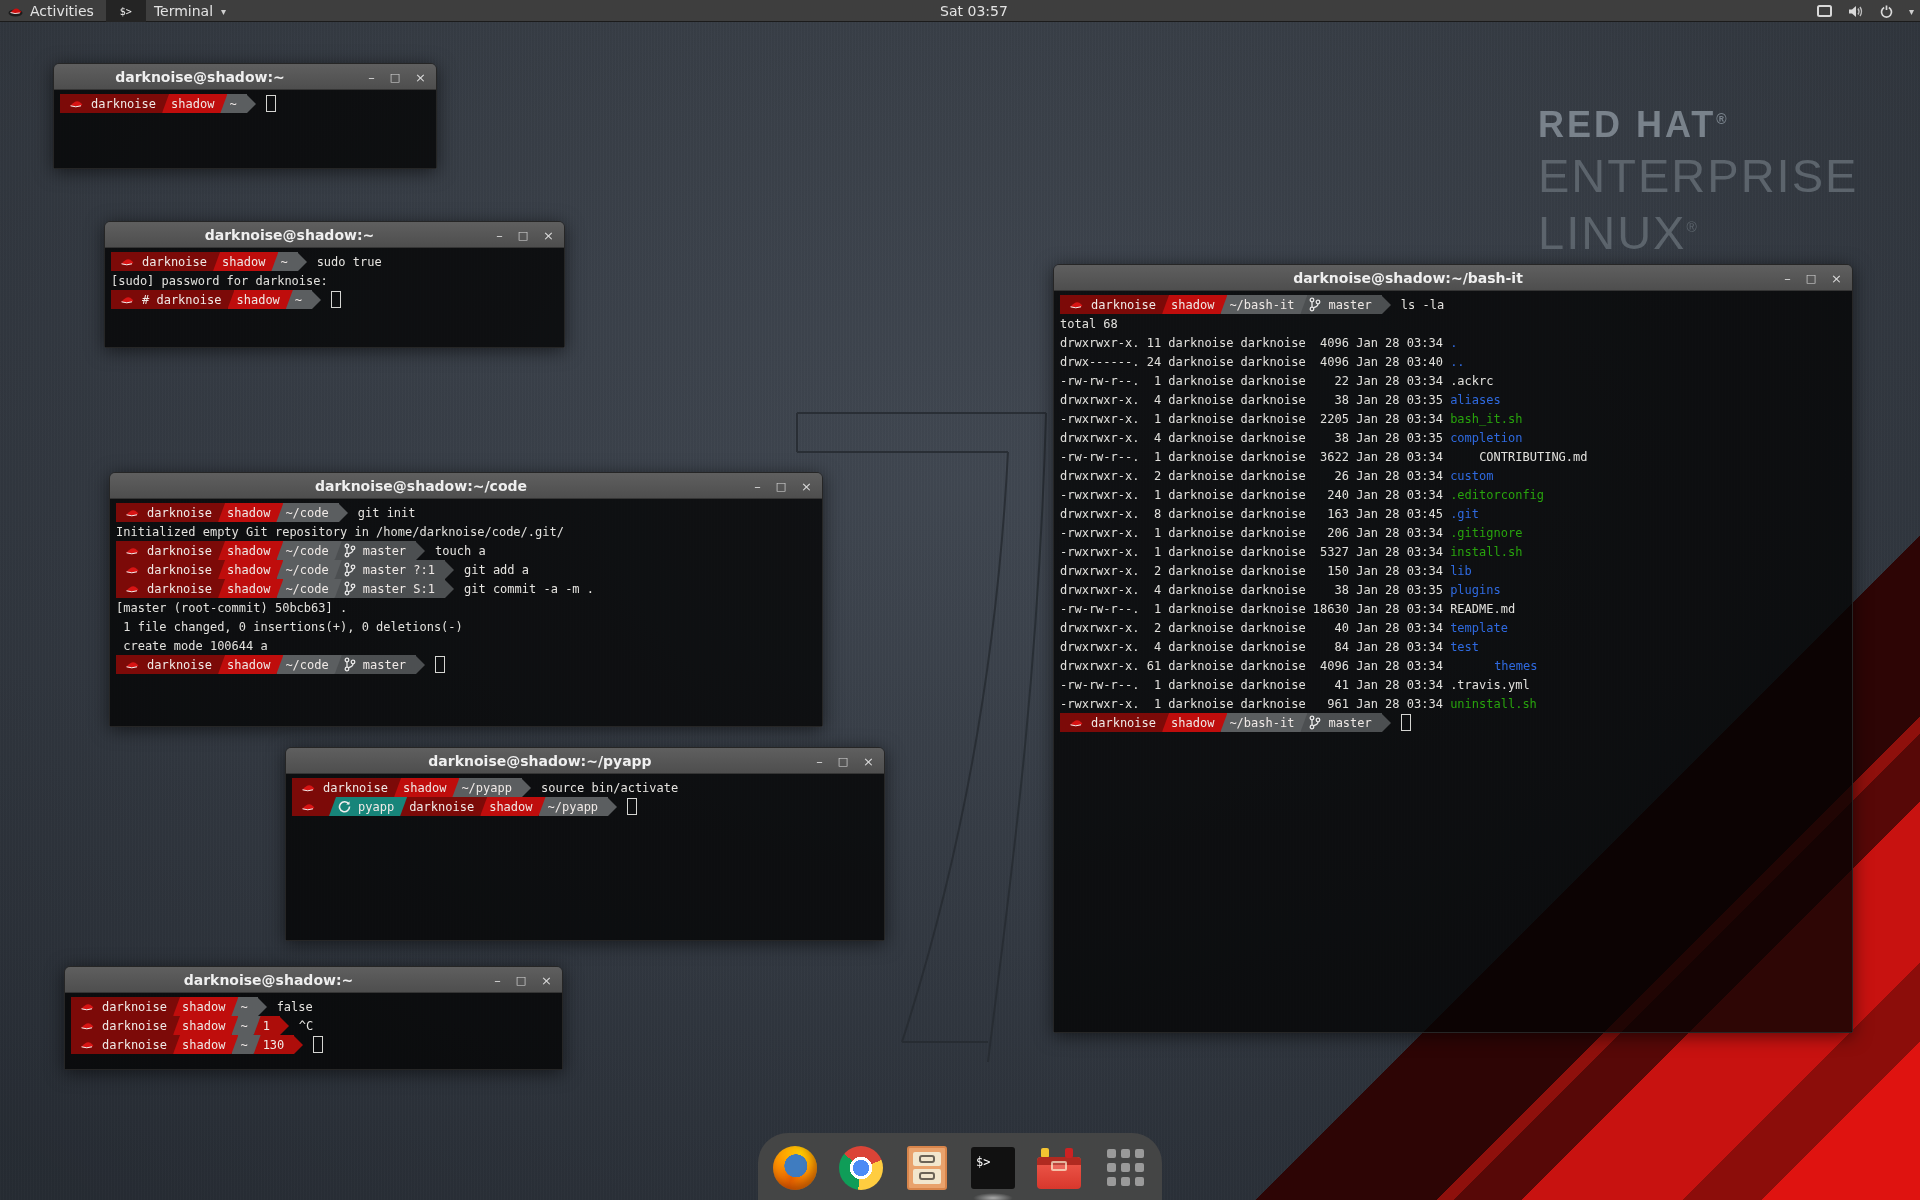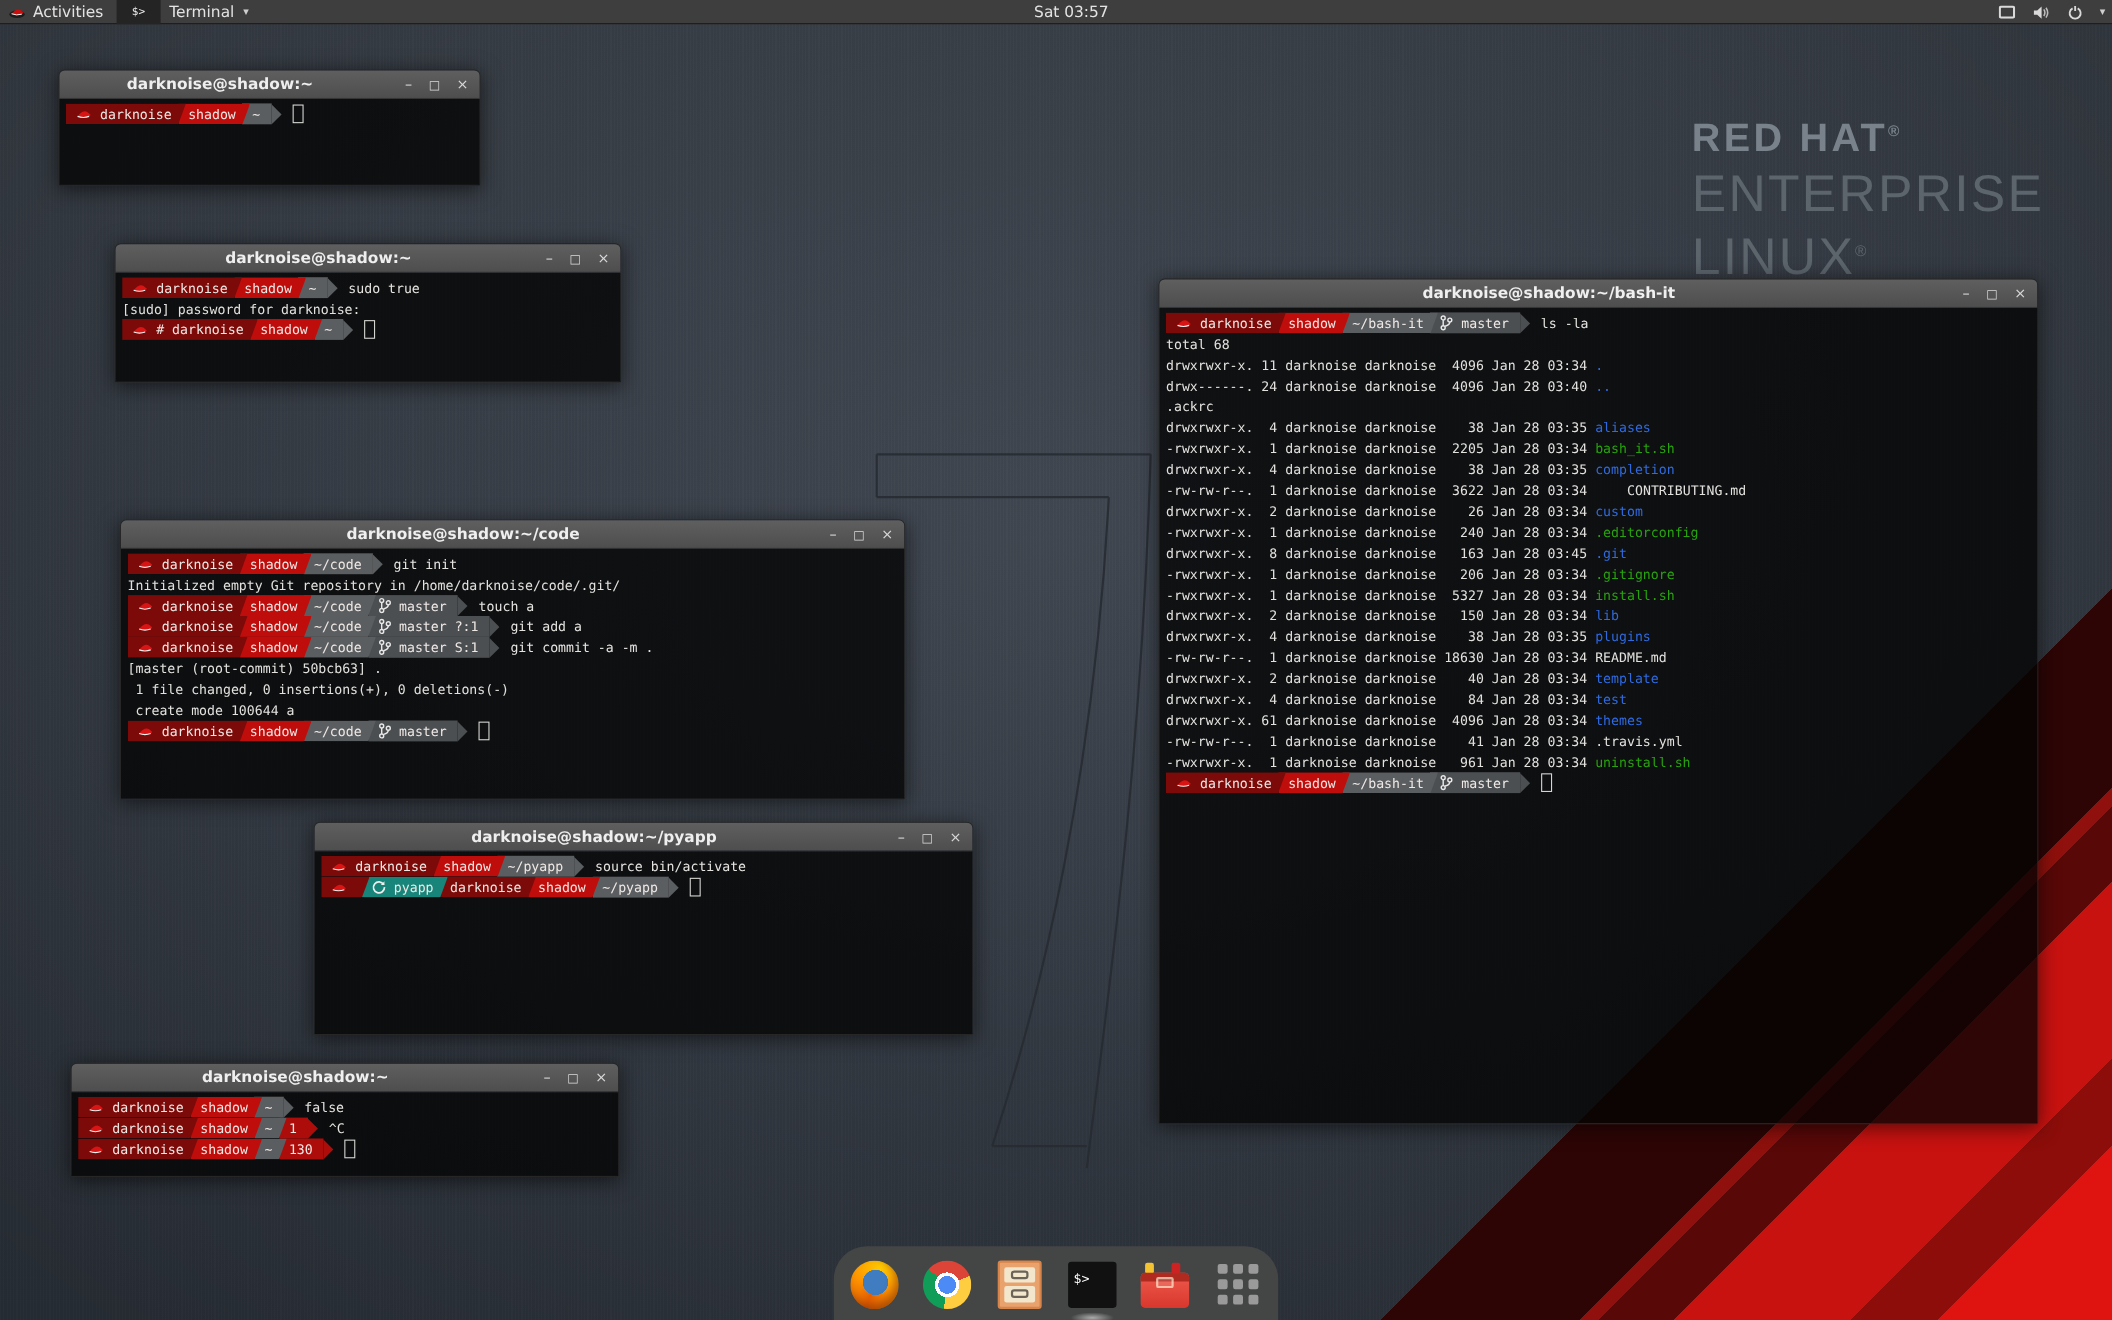--- a/index.html
+++ b/index.html
@@ -279,21 +279,21 @@
           <div class="line"><span class="seg" style="background: rgb(124, 10, 8); z-index: 60;"><svg width="15" height="10" viewBox="0 0 15 10">
                 <path d="M1.5 6.8 Q6.5 0.6 10.3 2.8 L13 5 Q14 6 12 6.8 Q6.5 8.8 1.5 6.8Z" fill="#d81414"></path>
                 <path d="M1.5 6.8 Q6.8 8.8 12 6.8" stroke="#f2f2f2" stroke-width="1" fill="none"></path>
               </svg>darknoise</span><span class="seg" style="background: rgb(191, 13, 12); z-index: 59;">shadow</span><span class="seg" style="background: rgb(91, 94, 96); z-index: 58;">~</span><span class="seg last" style="background: rgb(173, 13, 10); z-index: 57;">1</span><span class="tip" style="border-left-color: rgb(173, 13, 10);"></span><span class="cmd">^C</span></div>
           <div class="line"><span class="seg" style="background: rgb(124, 10, 8); z-index: 60;"><svg width="15" height="10" viewBox="0 0 15 10">
                 <path d="M1.5 6.8 Q6.5 0.6 10.3 2.8 L13 5 Q14 6 12 6.8 Q6.5 8.8 1.5 6.8Z" fill="#d81414"></path>
                 <path d="M1.5 6.8 Q6.8 8.8 12 6.8" stroke="#f2f2f2" stroke-width="1" fill="none"></path>
               </svg>darknoise</span><span class="seg" style="background: rgb(191, 13, 12); z-index: 59;">shadow</span><span class="seg" style="background: rgb(91, 94, 96); z-index: 58;">~</span><span class="seg last" style="background: rgb(173, 13, 10); z-index: 57;">130</span><span class="tip" style="border-left-color: rgb(173, 13, 10);"></span><span class="cursor"></span></div>
         </div>
       </div>
-      <div class="window" style="left: 1053px; top: 253px; width: 800px; height: 769px;">
+      <div class="window" style="left: 1053px; top: 264px; width: 800px; height: 769px;">
         <div class="titlebar">
           <div class="title">darknoise@shadow:~/bash-it</div>
           <div class="tb-btns">
             <span class="b ">–</span>
             <span class="b max">□</span>
             <span class="b ">×</span>
           </div>
         </div>
         <div class="term">
           <div class="line"><span class="seg" style="background: rgb(124, 10, 8); z-index: 60;"><svg width="15" height="10" viewBox="0 0 15 10">
@@ -303,36 +303,36 @@
                 <g stroke="#e8e8e8" stroke-width="1.3" fill="none">
                   <circle cx="3" cy="3" r="1.8"></circle>
                   <circle cx="3" cy="12" r="1.8"></circle>
                   <circle cx="9" cy="5" r="1.8"></circle>
                   <path d="M3 4.8 V10.2 M9 6.8 Q9 9.5 4.8 10.6"></path>
                 </g>
               </svg>master</span><span class="tip" style="border-left-color: rgb(76, 79, 81);"></span><span class="cmd">ls -la</span></div>
           <div class="line"><span class="out">total 68</span></div>
           <div class="line"><span class="out">drwxrwxr-x. 11 darknoise darknoise  4096 Jan 28 03:34 </span><span style="color: rgb(47, 106, 224);">.</span></div>
           <div class="line"><span class="out">drwx------. 24 darknoise darknoise  4096 Jan 28 03:40 </span><span style="color: rgb(47, 106, 224);">..</span></div>
-          <div class="line"><span style="color: rgb(226, 225, 221);">.ackrc</span></div>
+          <div class="line"><span class="out">-rw-rw-r--.  1 darknoise darknoise    22 Jan 28 03:34 </span><span style="color: rgb(226, 225, 221);">.ackrc</span></div>
           <div class="line"><span class="out">drwxrwxr-x.  4 darknoise darknoise    38 Jan 28 03:35 </span><span style="color: rgb(47, 106, 224);">aliases</span></div>
           <div class="line"><span class="out">-rwxrwxr-x.  1 darknoise darknoise  2205 Jan 28 03:34 </span><span style="color: rgb(40, 163, 13);">bash_it.sh</span></div>
           <div class="line"><span class="out">drwxrwxr-x.  4 darknoise darknoise    38 Jan 28 03:35 </span><span style="color: rgb(47, 106, 224);">completion</span></div>
           <div class="line"><span class="out">-rw-rw-r--.  1 darknoise darknoise  3622 Jan 28 03:34 </span><span style="color: rgb(226, 225, 221); margin-left: 29px;">CONTRIBUTING.md</span></div>
           <div class="line"><span class="out">drwxrwxr-x.  2 darknoise darknoise    26 Jan 28 03:34 </span><span style="color: rgb(47, 106, 224);">custom</span></div>
           <div class="line"><span class="out">-rwxrwxr-x.  1 darknoise darknoise   240 Jan 28 03:34 </span><span style="color: rgb(40, 163, 13);">.editorconfig</span></div>
           <div class="line"><span class="out">drwxrwxr-x.  8 darknoise darknoise   163 Jan 28 03:45 </span><span style="color: rgb(47, 106, 224);">.git</span></div>
           <div class="line"><span class="out">-rwxrwxr-x.  1 darknoise darknoise   206 Jan 28 03:34 </span><span style="color: rgb(40, 163, 13);">.gitignore</span></div>
           <div class="line"><span class="out">-rwxrwxr-x.  1 darknoise darknoise  5327 Jan 28 03:34 </span><span style="color: rgb(40, 163, 13);">install.sh</span></div>
           <div class="line"><span class="out">drwxrwxr-x.  2 darknoise darknoise   150 Jan 28 03:34 </span><span style="color: rgb(47, 106, 224);">lib</span></div>
           <div class="line"><span class="out">drwxrwxr-x.  4 darknoise darknoise    38 Jan 28 03:35 </span><span style="color: rgb(47, 106, 224);">plugins</span></div>
           <div class="line"><span class="out">-rw-rw-r--.  1 darknoise darknoise 18630 Jan 28 03:34 </span><span style="color: rgb(226, 225, 221);">README.md</span></div>
           <div class="line"><span class="out">drwxrwxr-x.  2 darknoise darknoise    40 Jan 28 03:34 </span><span style="color: rgb(47, 106, 224);">template</span></div>
           <div class="line"><span class="out">drwxrwxr-x.  4 darknoise darknoise    84 Jan 28 03:34 </span><span style="color: rgb(47, 106, 224);">test</span></div>
-          <div class="line"><span class="out">drwxrwxr-x. 61 darknoise darknoise  4096 Jan 28 03:34 </span><span style="color: rgb(47, 106, 224);">themes</span></div>
+          <div class="line"><span class="out">drwxrwxr-x. 61 darknoise darknoise  4096 Jan 28 03:34 </span><span style="color: rgb(47, 106, 224); margin-left: 44px;">themes</span></div>
           <div class="line"><span class="out">-rw-rw-r--.  1 darknoise darknoise    41 Jan 28 03:34 </span><span style="color: rgb(226, 225, 221);">.travis.yml</span></div>
           <div class="line"><span class="out">-rwxrwxr-x.  1 darknoise darknoise   961 Jan 28 03:34 </span><span style="color: rgb(40, 163, 13);">uninstall.sh</span></div>
           <div class="line"><span class="seg" style="background: rgb(124, 10, 8); z-index: 60;"><svg width="15" height="10" viewBox="0 0 15 10">
                 <path d="M1.5 6.8 Q6.5 0.6 10.3 2.8 L13 5 Q14 6 12 6.8 Q6.5 8.8 1.5 6.8Z" fill="#d81414"></path>
                 <path d="M1.5 6.8 Q6.8 8.8 12 6.8" stroke="#f2f2f2" stroke-width="1" fill="none"></path>
               </svg>darknoise</span><span class="seg" style="background: rgb(191, 13, 12); z-index: 59;">shadow</span><span class="seg" style="background: rgb(91, 94, 96); z-index: 58;">~/bash-it</span><span class="seg last" style="background: rgb(76, 79, 81); z-index: 57;"><svg width="12" height="15" viewBox="0 0 12 15">
                 <g stroke="#e8e8e8" stroke-width="1.3" fill="none">
                   <circle cx="3" cy="3" r="1.8"></circle>
                   <circle cx="3" cy="12" r="1.8"></circle>
                   <circle cx="9" cy="5" r="1.8"></circle>

